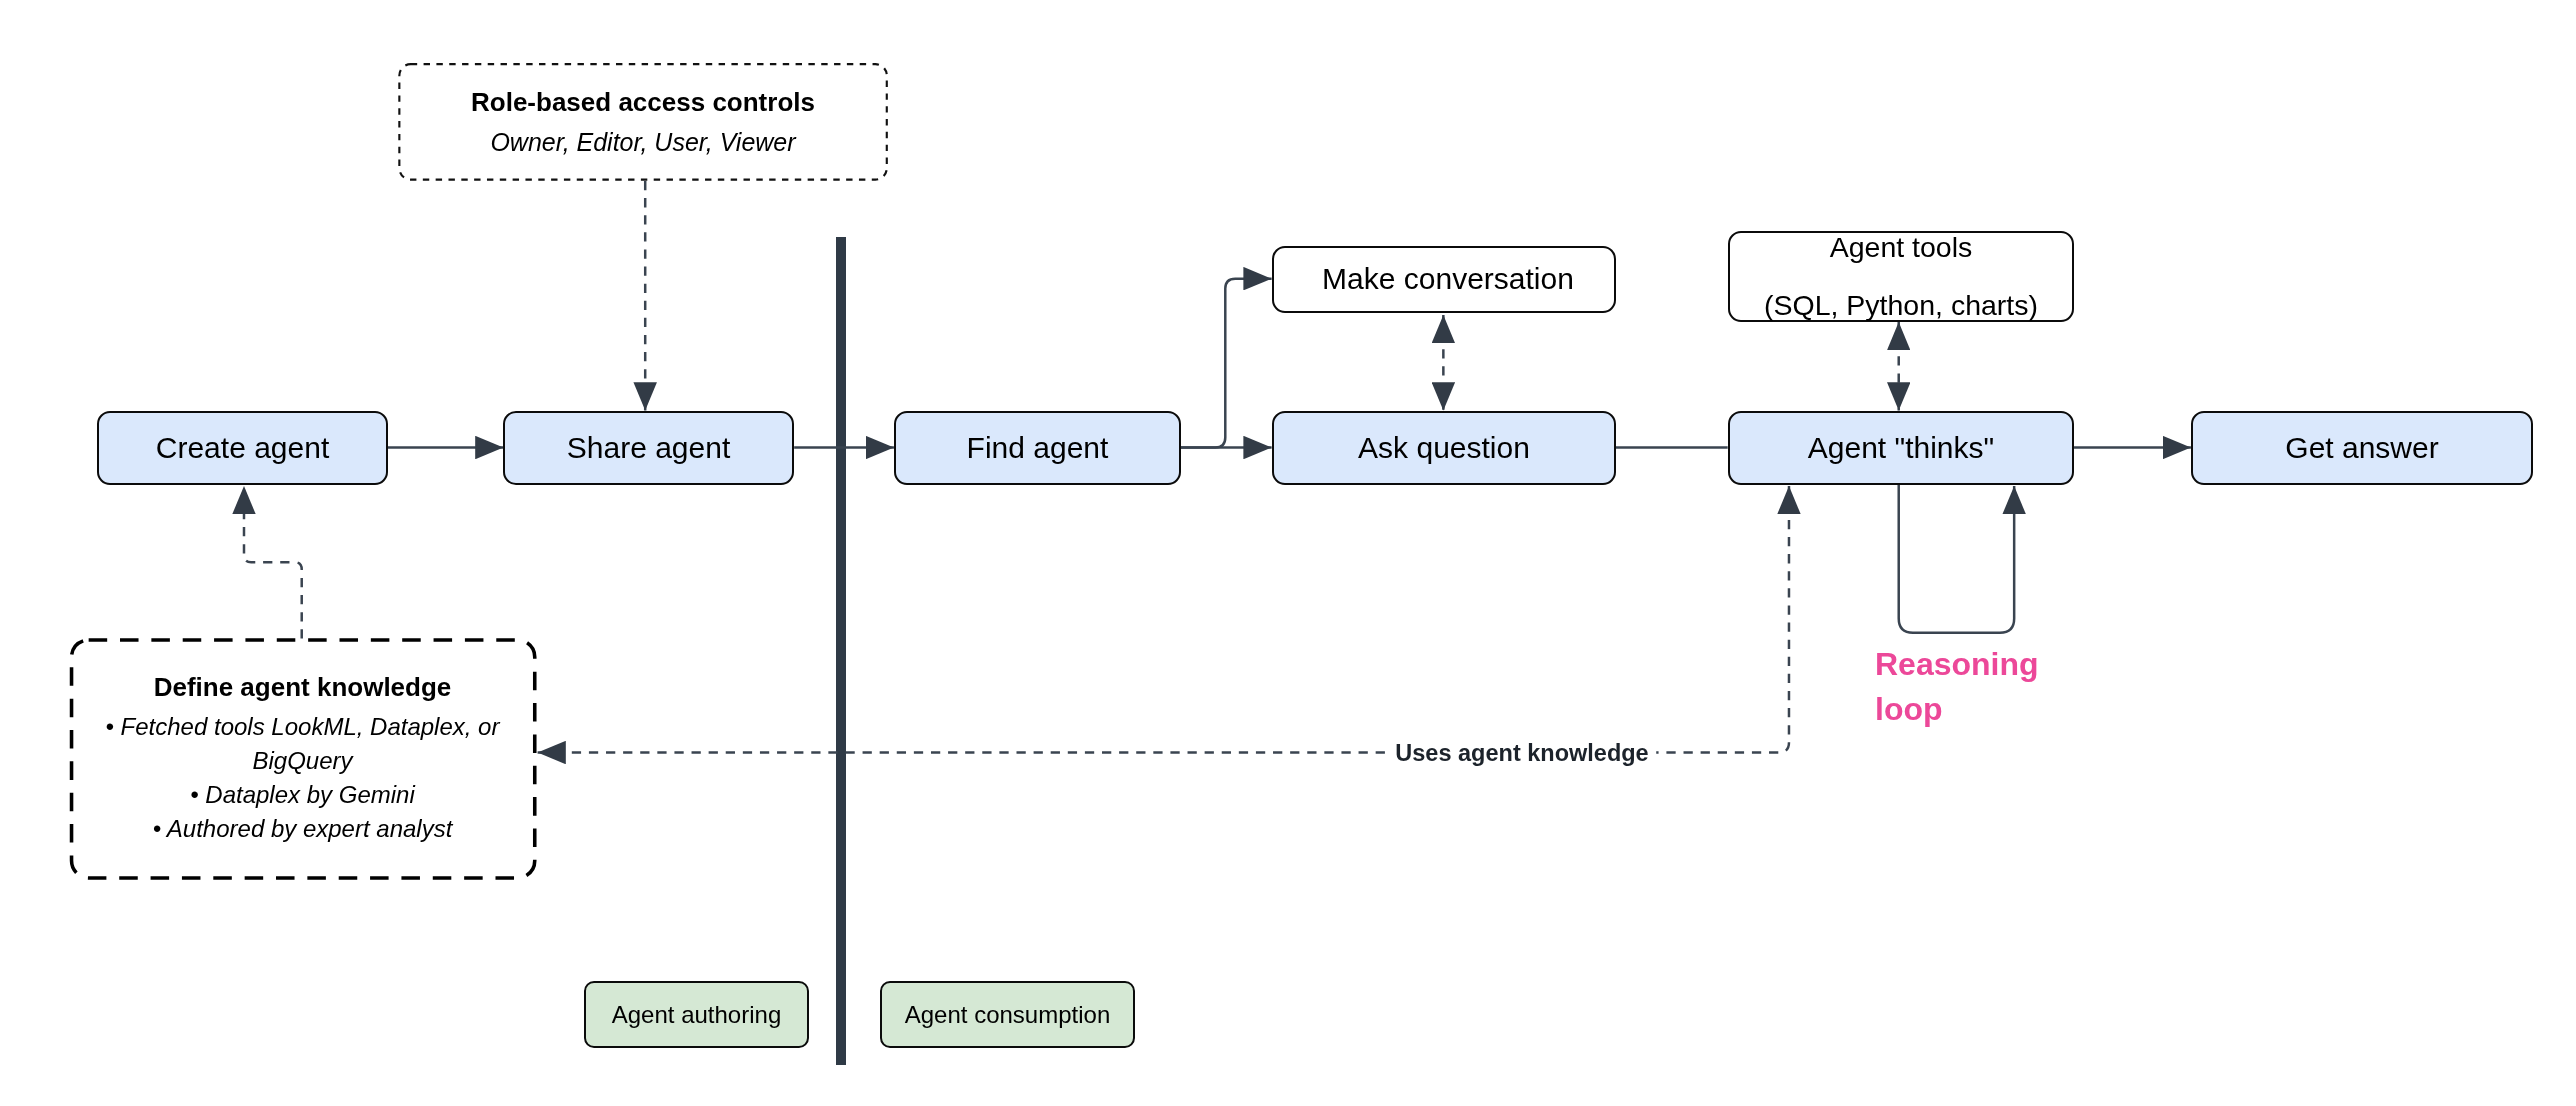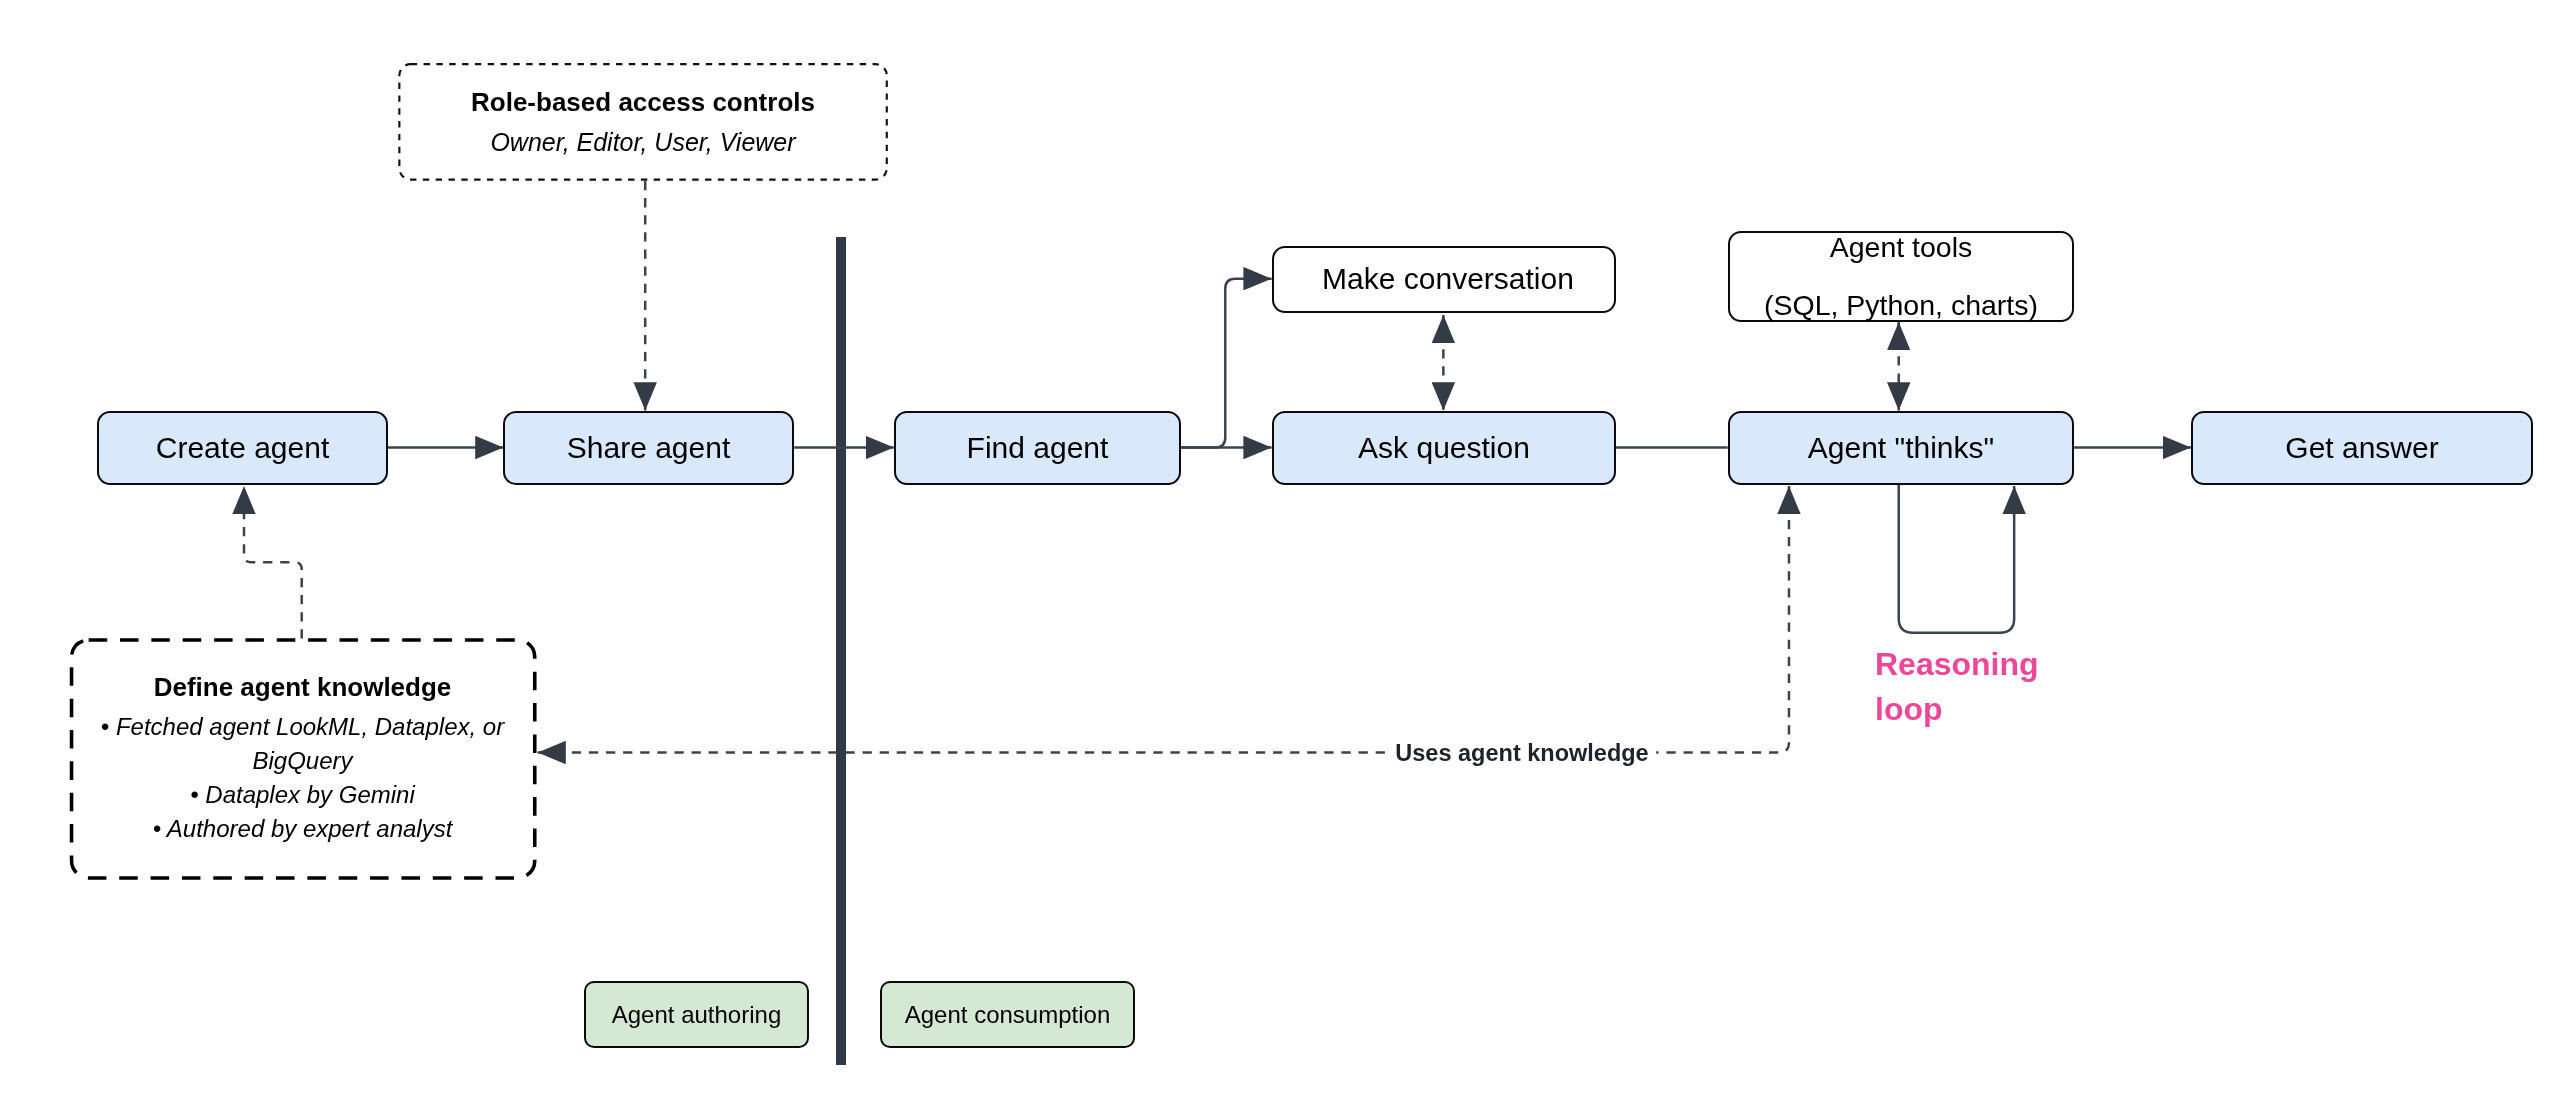--- a/index.html
+++ b/index.html
@@ -93,21 +93,21 @@
     <path class="c" d="M2664,680 L2664,868 Q2664,888 2684,888 L2806,888 Q2826,888 2826,868 L2826,682" marker-end="url(#ah)"></path>
   </svg>
 
   <div class="abs callout rbac-box" style="left:399px;top:64px;width:488px;height:115px;">
     <div class="title">Role-based access controls</div>
     <div class="sub">Owner, Editor, User, Viewer</div>
   </div>
 
   <div class="abs callout kn-box" style="left:71px;top:640px;width:463px;height:238px;">
     <div class="title">Define agent knowledge</div>
-    <div class="bullet">Fetched agent LookML, Dataplex, or BigQuery</div>
+    <div class="bullet">Fetched tools LookML, Dataplex, or BigQuery</div>
     <div class="bullet">Dataplex by Gemini</div>
     <div class="bullet">Authored by expert analyst</div>
   </div>
 
   <div class="abs node" style="left: 97px; top: 411px; width: 291px; height: 74px; background-color: rgb(218, 232, 252);">
     <span>Create agent</span>
   </div>
 
   <div class="abs node" style="left: 503px; top: 411px; width: 291px; height: 74px; background-color: rgb(218, 232, 252);">
     <span>Share agent</span>

